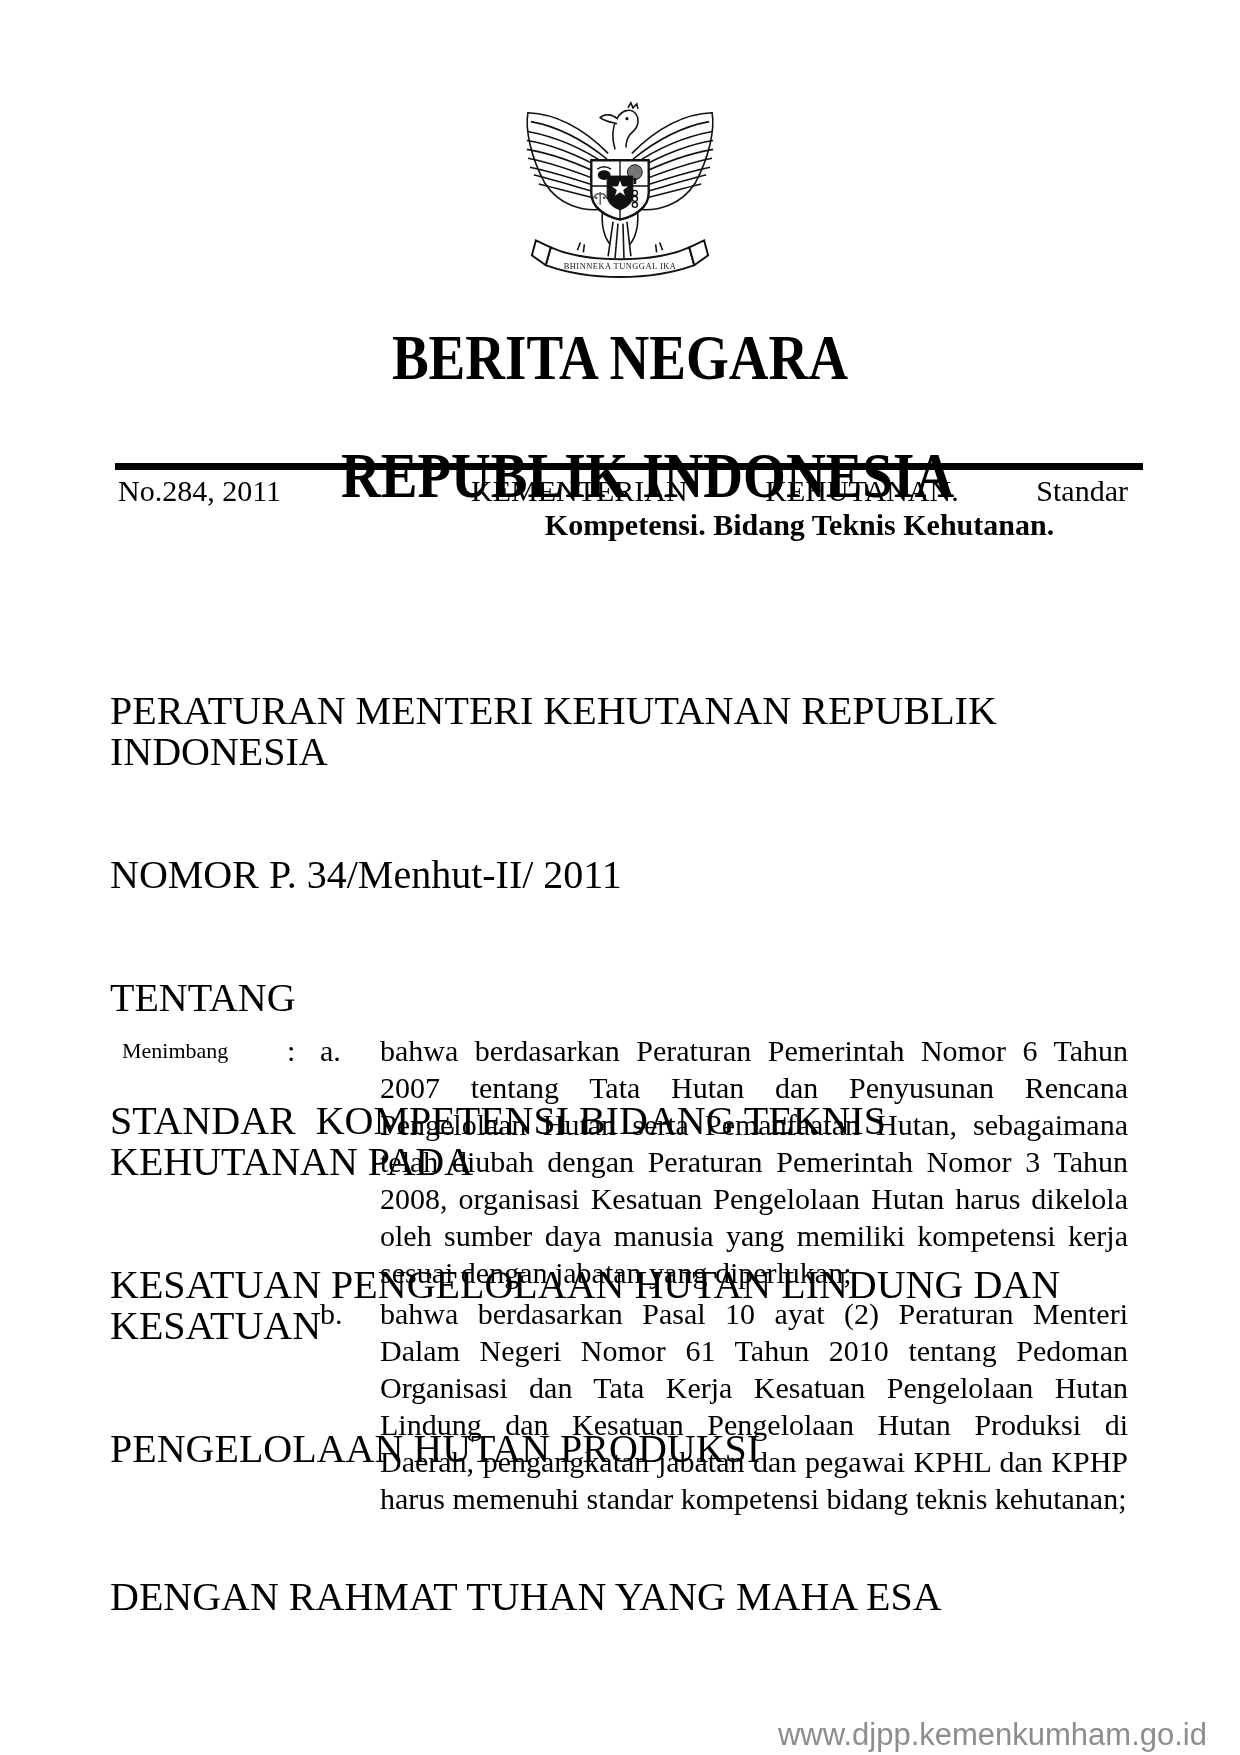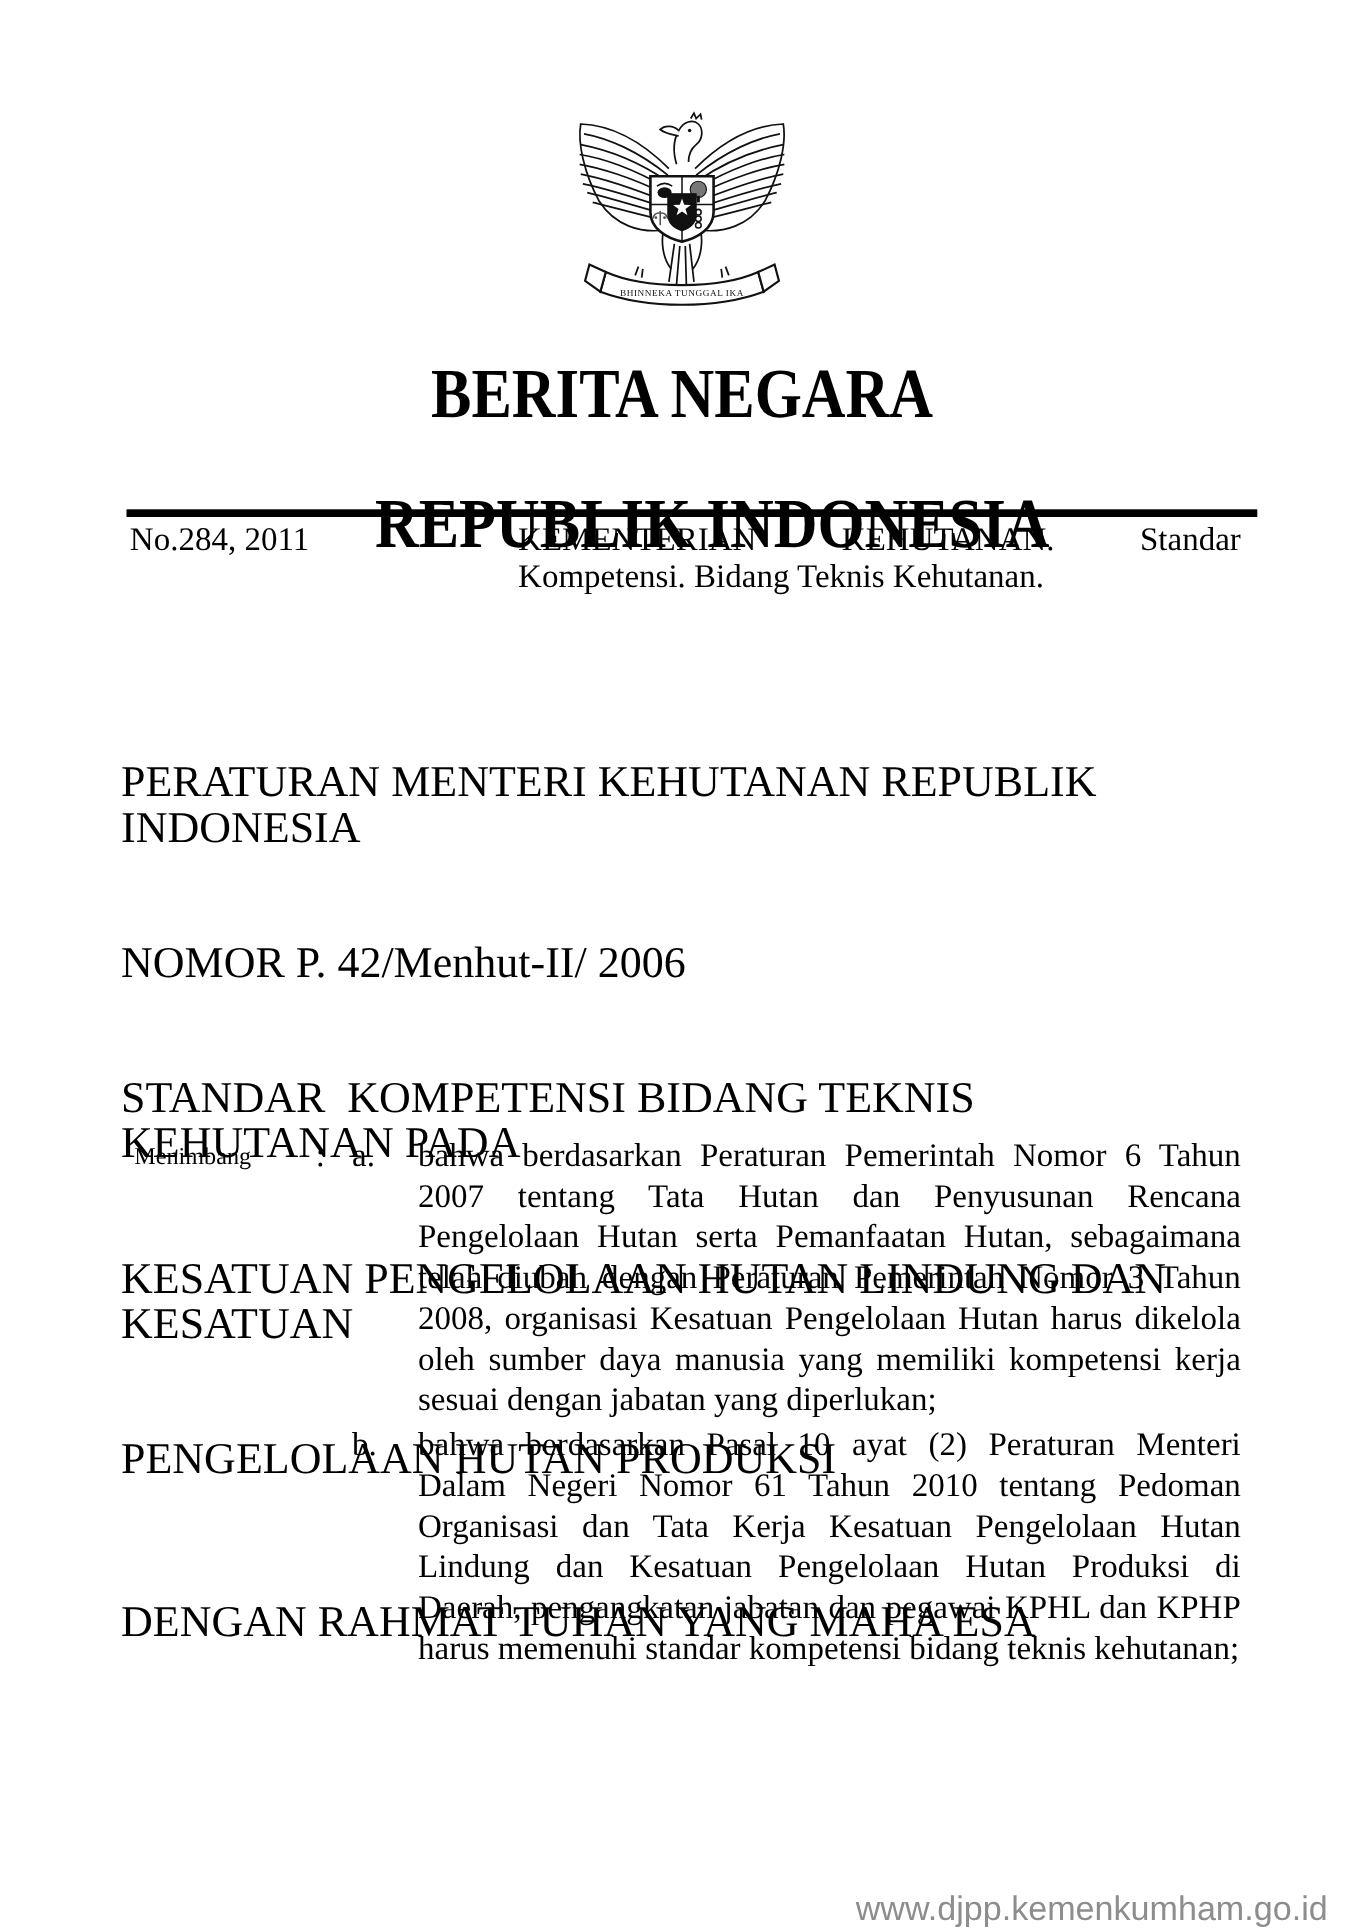--- a/index.html
+++ b/index.html
@@ -10,21 +10,21 @@
   .emblem{position:absolute;left:521px;top:84px;width:198px;height:202px;}
   .masthead-title{
     position:absolute;left:110px;top:328px;width:1020px;margin:0;
     text-align:center;font-size:64px;line-height:59px;font-weight:bold;
     transform:scaleX(0.86);letter-spacing:0px;white-space:pre-wrap;
   }
   .rule{position:absolute;left:115px;top:463px;width:1028px;height:7px;background:#000000;}
   .issue-no{position:absolute;left:118px;top:474px;font-size:30px;line-height:34px;}
   .subject{position:absolute;left:471px;top:474px;width:657px;font-size:30px;line-height:34px;}
   .subject-line1{text-align:justify;text-align-last:justify;}
-  .subject-line2{text-align:left;}
+  .subject-line2{text-align:center;font-weight:bold;}
   .title-block{
     position:absolute;left:110px;top:608px;width:1020px;
     font-size:40px;line-height:41px;white-space:pre-wrap;
   }
   .invocation{margin-top:25px;}
   .authority{margin-top:5px;}
   .consider-label{position:absolute;left:122px;top:1032px;font-size:22px;line-height:37px;}
   .consider-colon{position:absolute;left:287px;top:1032px;font-size:30px;line-height:37px;}
   .consider-items{position:absolute;left:320px;top:1032px;width:808px;font-size:30px;line-height:37px;}
   .item{display:flex;align-items:flex-start;}
@@ -100,21 +100,22 @@
 
   <div class="issue-no">No.284, 2011</div>
 
   <div class="subject">
     <div class="subject-line1">KEMENTERIAN KEHUTANAN. Standar</div>
     <div class="subject-line2">Kompetensi. Bidang Teknis Kehutanan.</div>
   </div>
 
   <div class="title-block">
     <div>PERATURAN MENTERI KEHUTANAN REPUBLIK INDONESIA</div>
-    <div>NOMOR P. 42/Menhut-II/ 2006</div>
+    <div>NOMOR P. 34/Menhut-II/ 2011</div>
+    <div>TENTANG</div>
     <div>STANDAR  KOMPETENSI BIDANG TEKNIS KEHUTANAN PADA</div>
     <div>KESATUAN PENGELOLAAN HUTAN LINDUNG DAN KESATUAN</div>
     <div>PENGELOLAAN HUTAN PRODUKSI</div>
     <div class="invocation">DENGAN RAHMAT TUHAN YANG MAHA ESA</div>
   </div>
 
   <div class="consider-label">Menimbang</div>
   <div class="consider-colon">:</div>
 
   <div class="consider-items">

